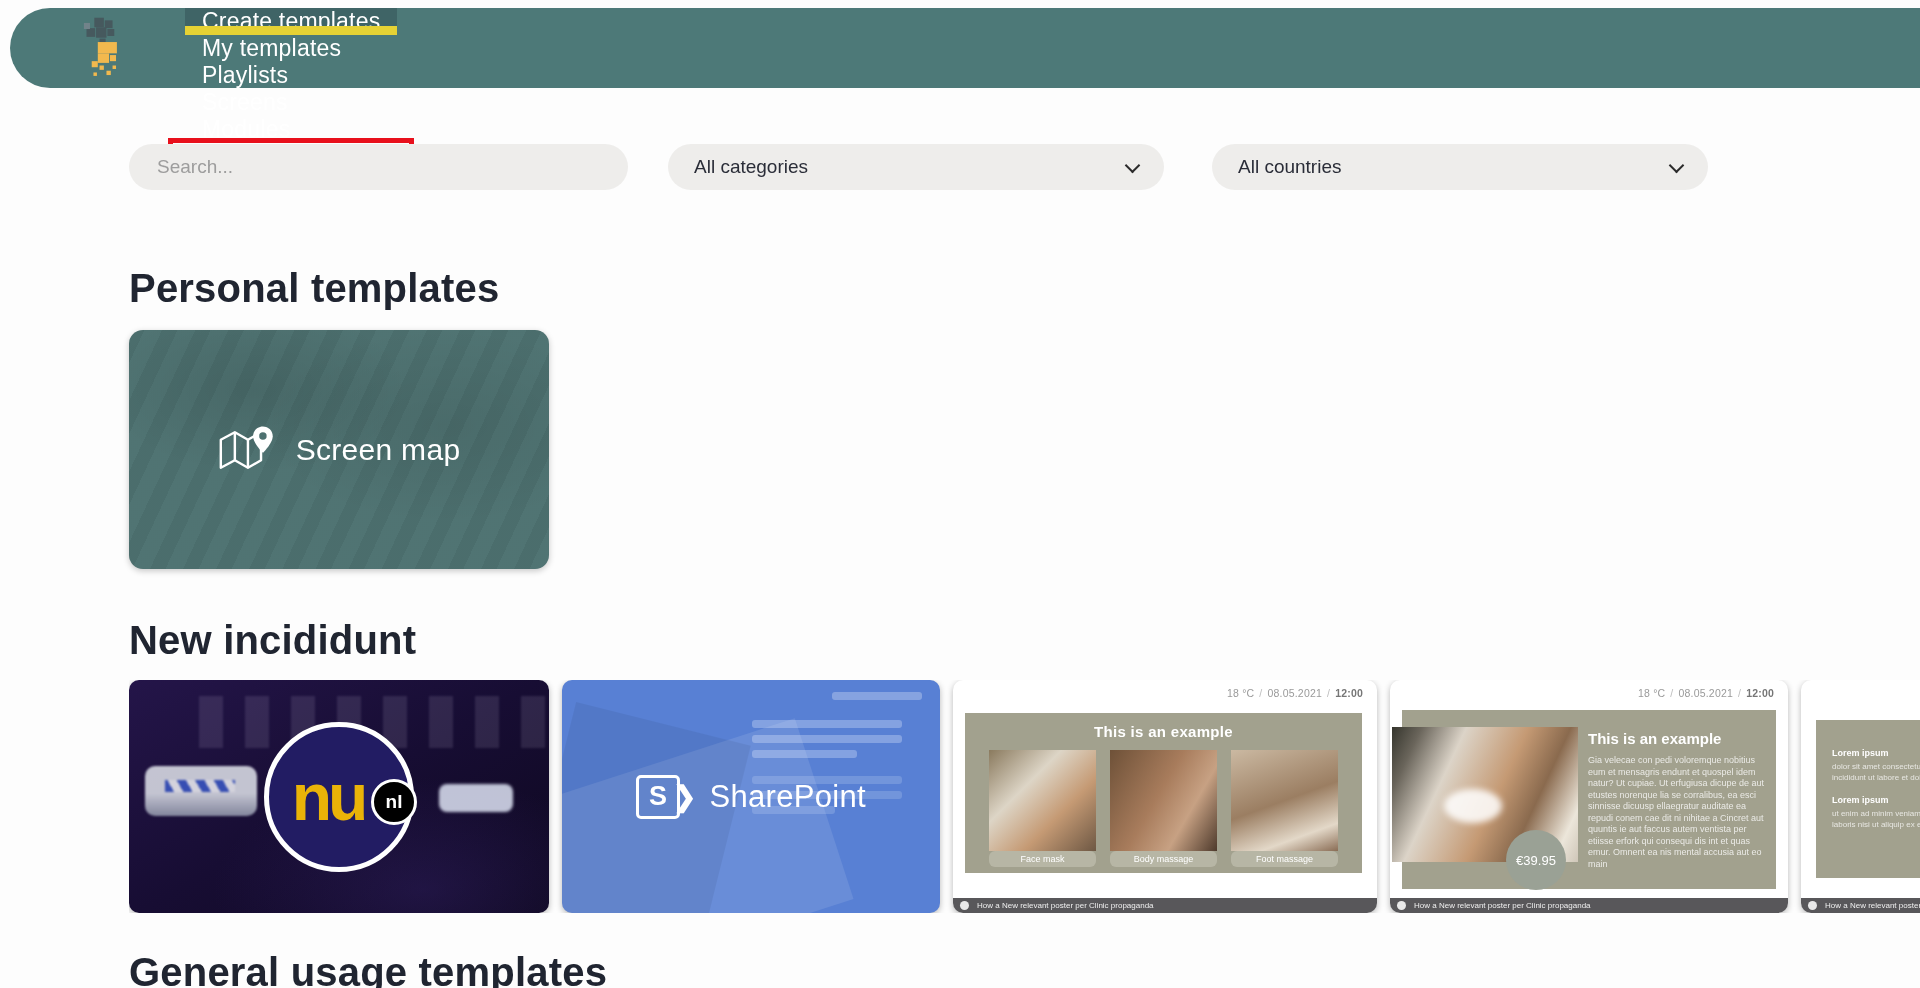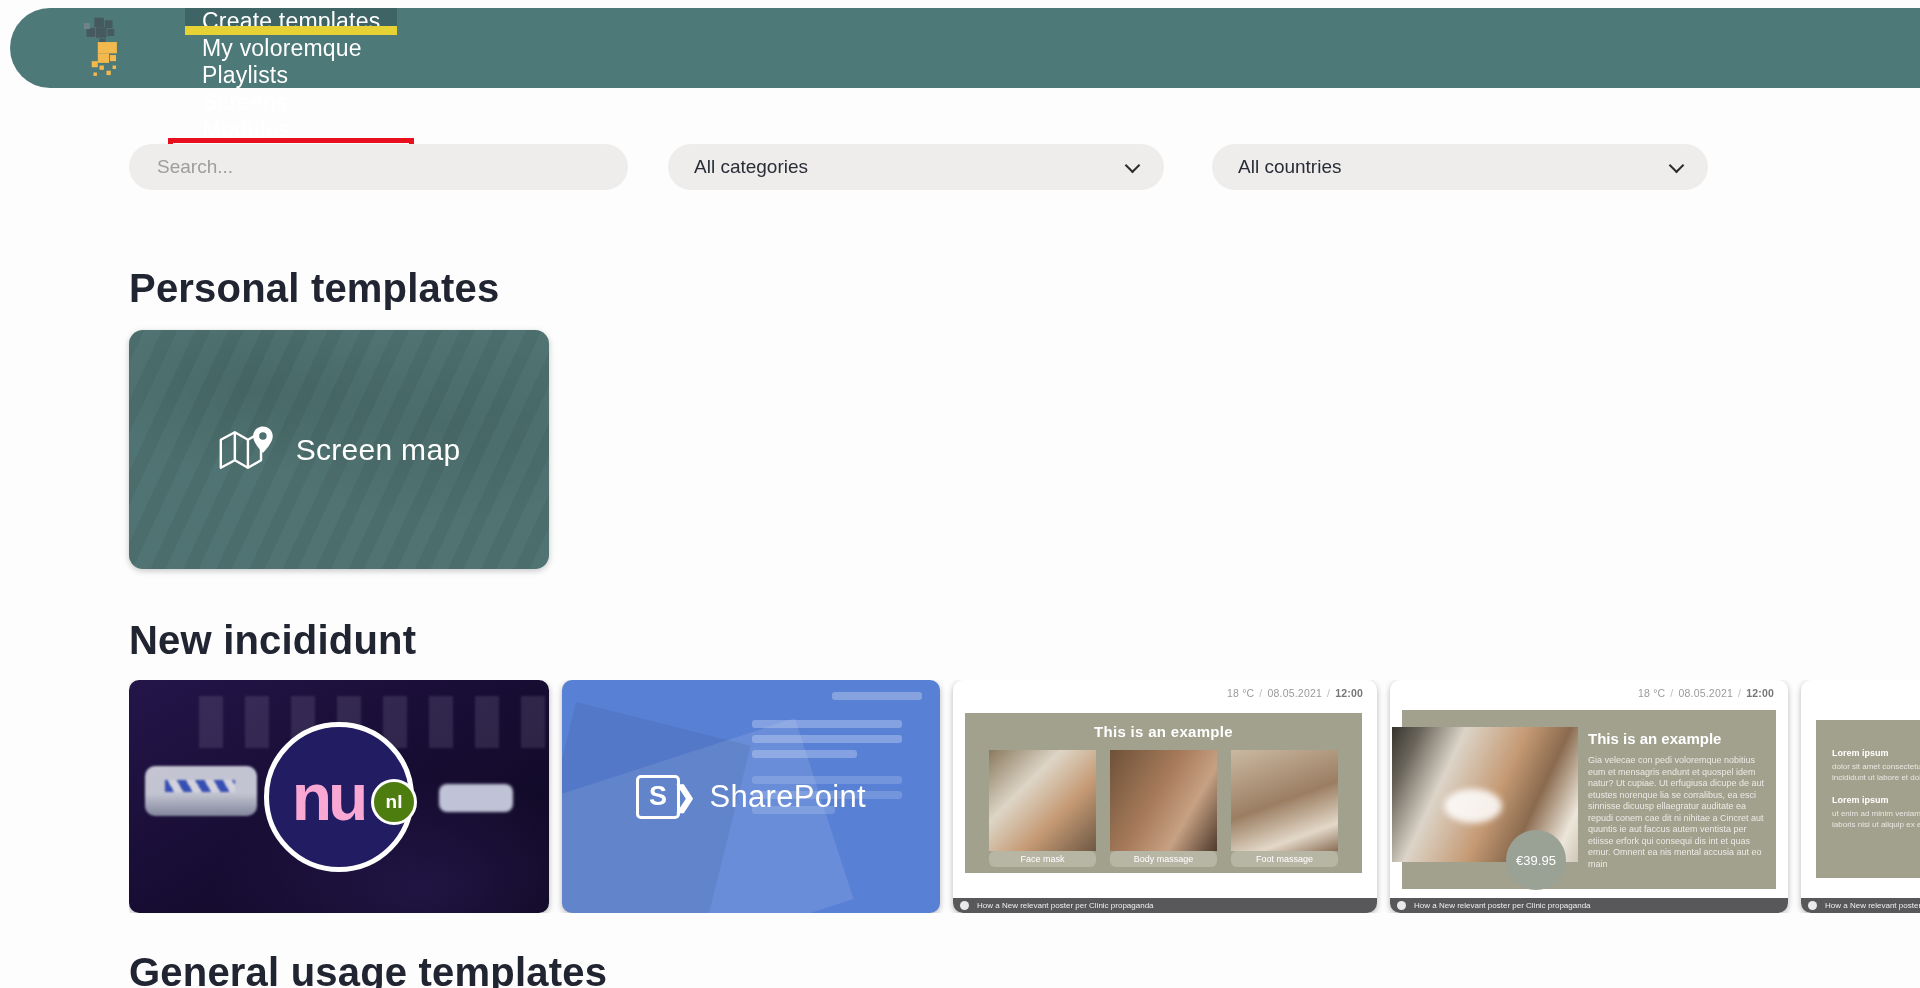--- a/index.html
+++ b/index.html
@@ -67,24 +67,24 @@
       background: repeating-linear-gradient(90deg, rgba(185,175,205,.35) 0 24px, rgba(0,0,0,0) 24px 46px); }
   .nu-van { position:absolute; left:16px; top:86px; width:112px; height:50px; border-radius:10px;
       background:linear-gradient(180deg,#d6d8e2 55%, #8e93a8 100%); filter:blur(1px); opacity:.9; }
   .nu-van::after { content:""; position:absolute; left:20px; top:14px; width:70px; height:12px;
       background:repeating-linear-gradient(60deg,#3a55c0 0 8px,#e8e8ee 8px 16px); }
   .nu-car { position:absolute; right:36px; top:104px; width:74px; height:28px; border-radius:8px;
       background:rgba(222,228,245,.85); filter:blur(1.5px); }
   .nu-circle { position:absolute; left:50%; top:50%; transform:translate(-50%,-50%);
       width:150px; height:150px; border-radius:50%; background:#221c63; border:5px solid #fff; }
   .nu-text { position:absolute; left:0; right:22px; top:0; bottom:0; display:flex;
-      align-items:center; justify-content:center; color:#f9a8d4; font-size:66px; font-weight:700;
+      align-items:center; justify-content:center; color:#eab308; font-size:66px; font-weight:700;
       letter-spacing:-4px; }
   .nl-badge { position:absolute; right:-8px; top:52px; width:46px; height:46px; border-radius:50%;
-      background:#4d7c0f; border:3px solid #fff; display:flex; align-items:center; justify-content:center;
+      background:#000000; border:3px solid #fff; display:flex; align-items:center; justify-content:center;
       color:#fff; font-size:19px; font-weight:700; }
 
   
   .card-sp { width:378px; background:#5880d4; display:flex; align-items:center; justify-content:center; }
   .sp-band { position:absolute; left:-50px; bottom:-40px; width:320px; height:190px;
       background:rgba(255,255,255,.10); transform:rotate(-18deg); }
   .sp-band2 { position:absolute; left:-20px; top:40px; width:180px; height:260px;
       background:rgba(0,0,0,.06); transform:rotate(14deg); }
   .sp-lines { position:absolute; right:38px; top:40px; width:150px; }
   .sp-lines i { display:block; height:8px; border-radius:3px; background:rgba(235,242,255,.30); margin-bottom:7px; }
@@ -172,21 +172,21 @@
       </g>
     </svg>
     <div class="nav-items">
 
         <div class="nav-item active">
           <span class="nav-label">Create templates</span>
 
         </div>
 
         <div class="nav-item">
-          <span class="nav-label">My voloremque</span>
+          <span class="nav-label">My templates</span>
 
         </div>
 
         <div class="nav-item">
           <span class="nav-label">Playlists</span>
 
         </div>
 
         <div class="nav-item">
           <span class="nav-label">Screens</span>

